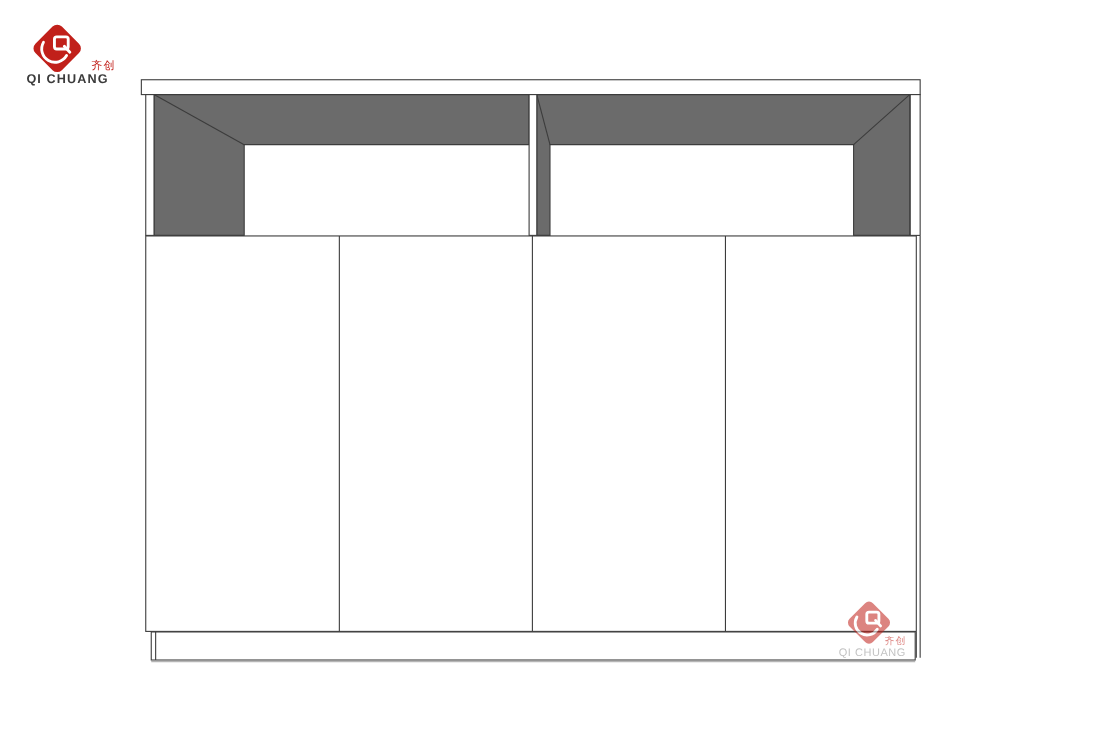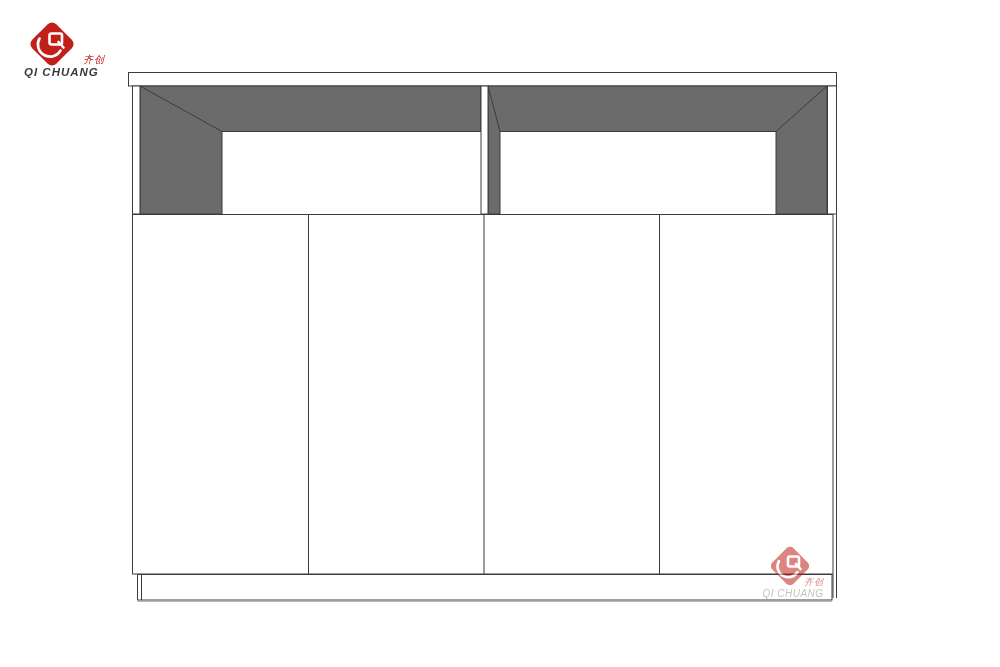--- a/index.html
+++ b/index.html
@@ -6,21 +6,21 @@
     --accent-red:#c1201a;
     --interior-gray:#6b6b6b;
     --line-dark:#3c3c3c;
     --text-dark:#3b3b3b;
     --watermark-text-gray:#8f8f8f;
     --background:#ffffff;
   }
   *{margin:0;padding:0;box-sizing:border-box;}
   html,body{width:1000px;height:667px;background:var(--background);overflow:hidden;}
   body{font-family:"Liberation Sans", sans-serif;}
-  .canvas{position:relative;width:1000px;height:667px;background:var(--background);font-style:italic;}
+  .canvas{position:relative;width:1000px;height:667px;background:var(--background);}
 
   
   .header-logo{position:absolute;left:20px;top:6px;width:110px;height:74px;}
   .header-logo .mark{position:absolute;left:0;top:0;}
   .logo-zh{position:absolute;left:63px;top:47px;font-size:10px;color:var(--accent-red);
            letter-spacing:1px;white-space:nowrap;}
   .logo-en{position:absolute;left:4px;top:60px;font-size:11.5px;font-weight:bold;
            color:var(--text-dark);letter-spacing:1px;white-space:nowrap;}
 
   

